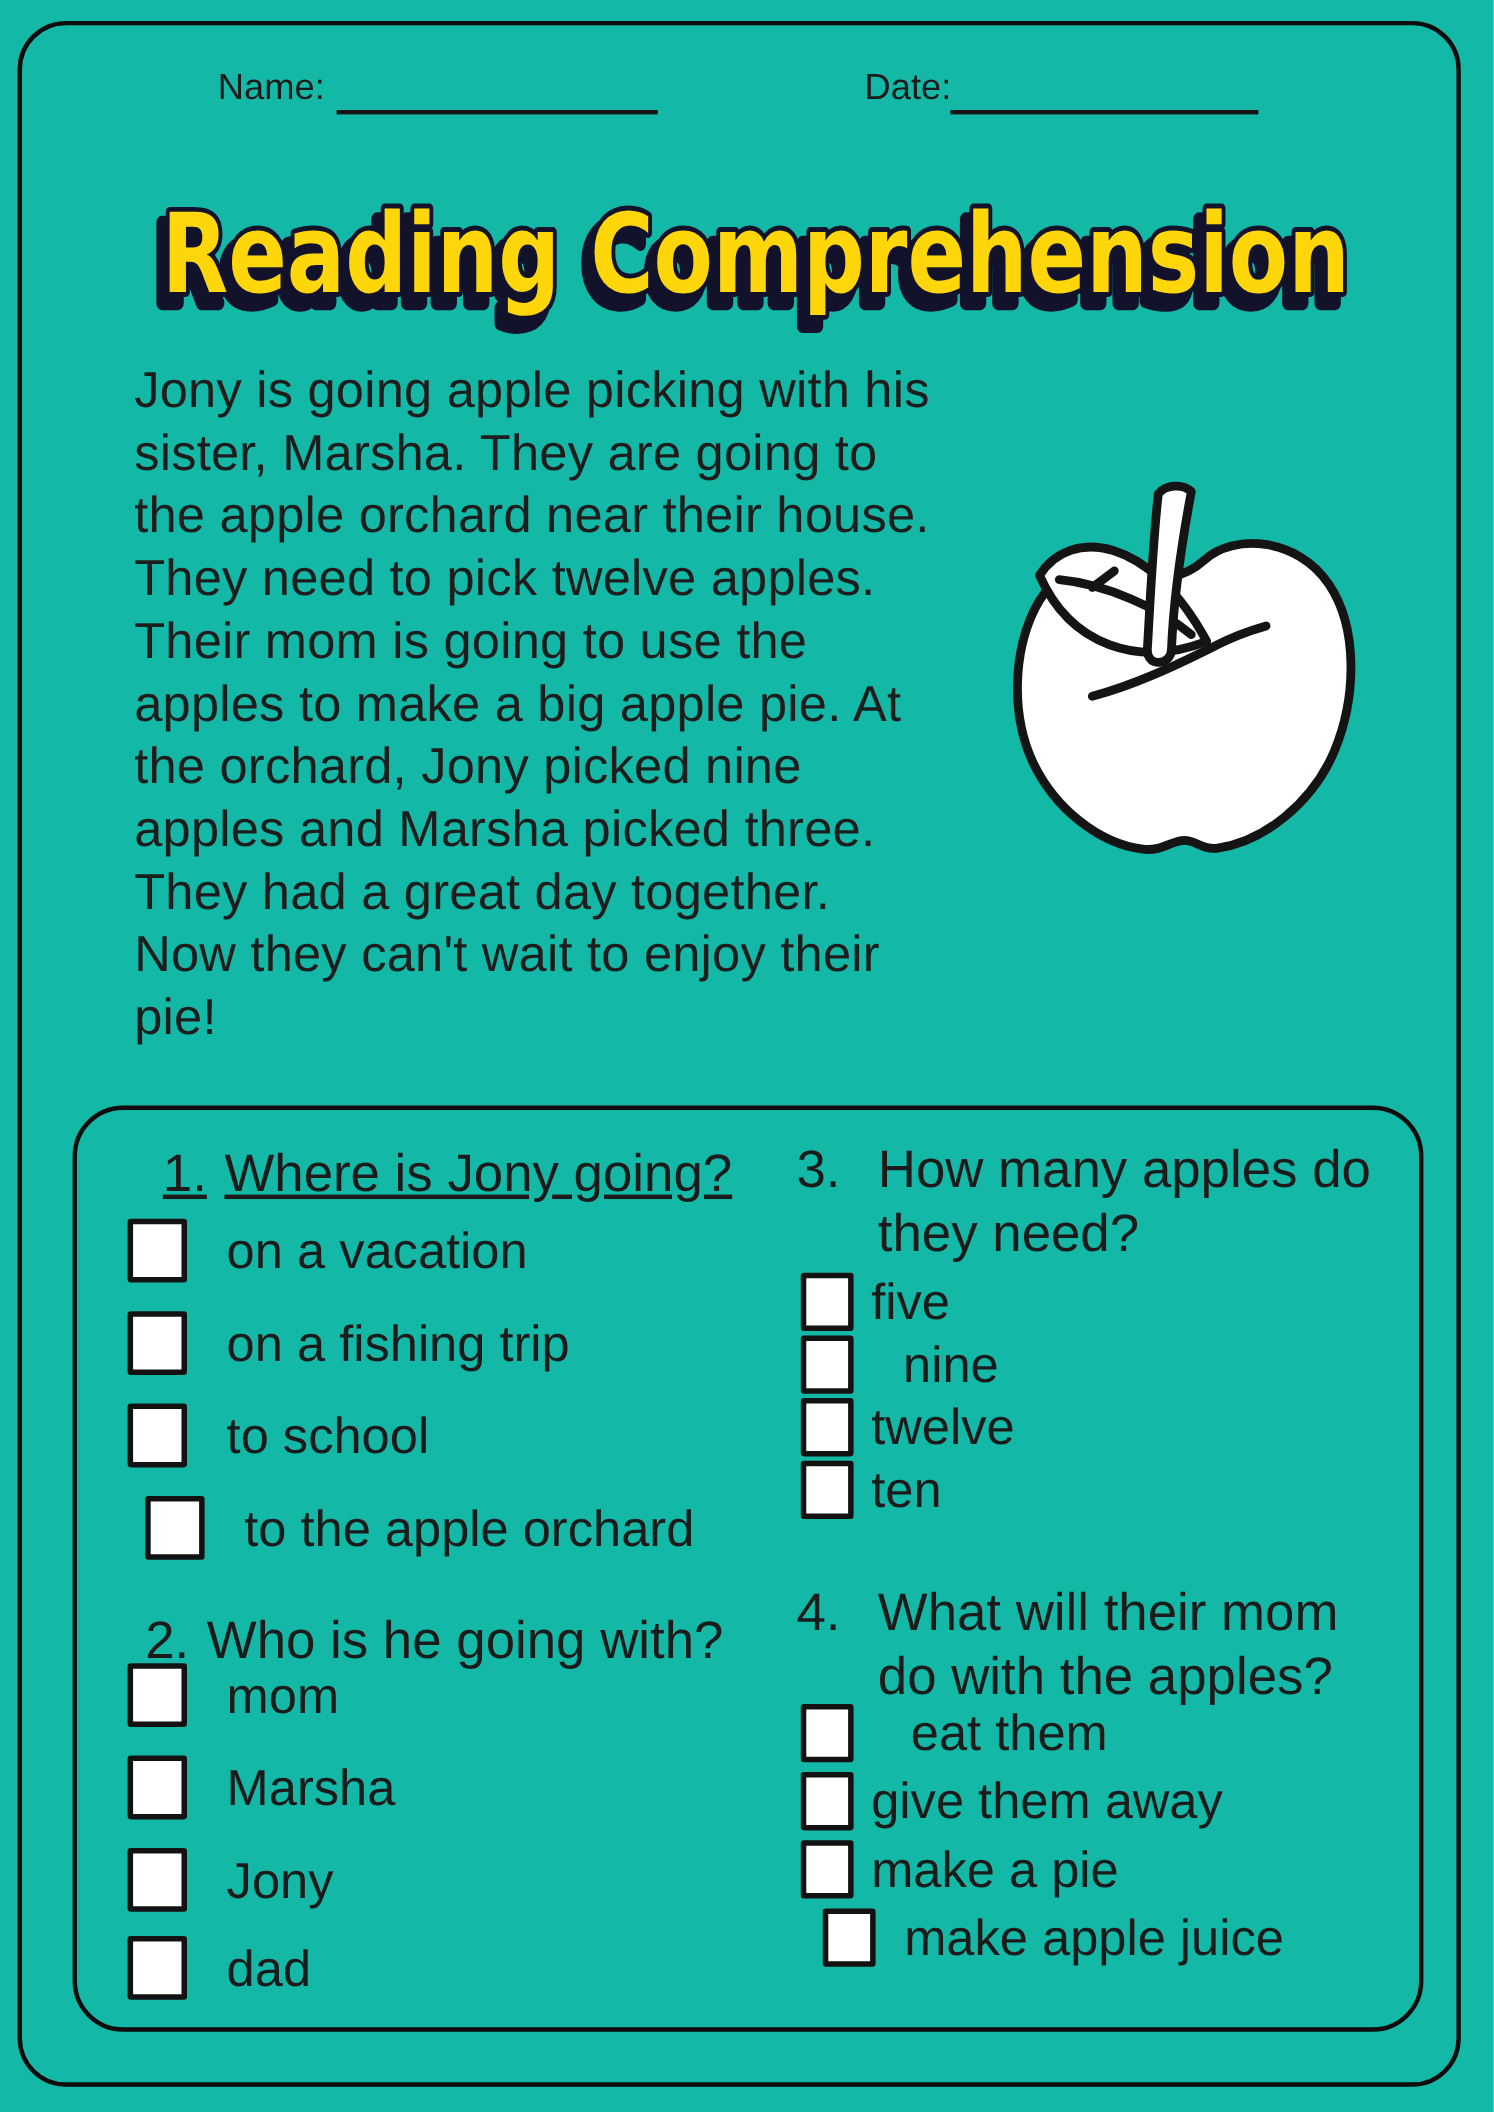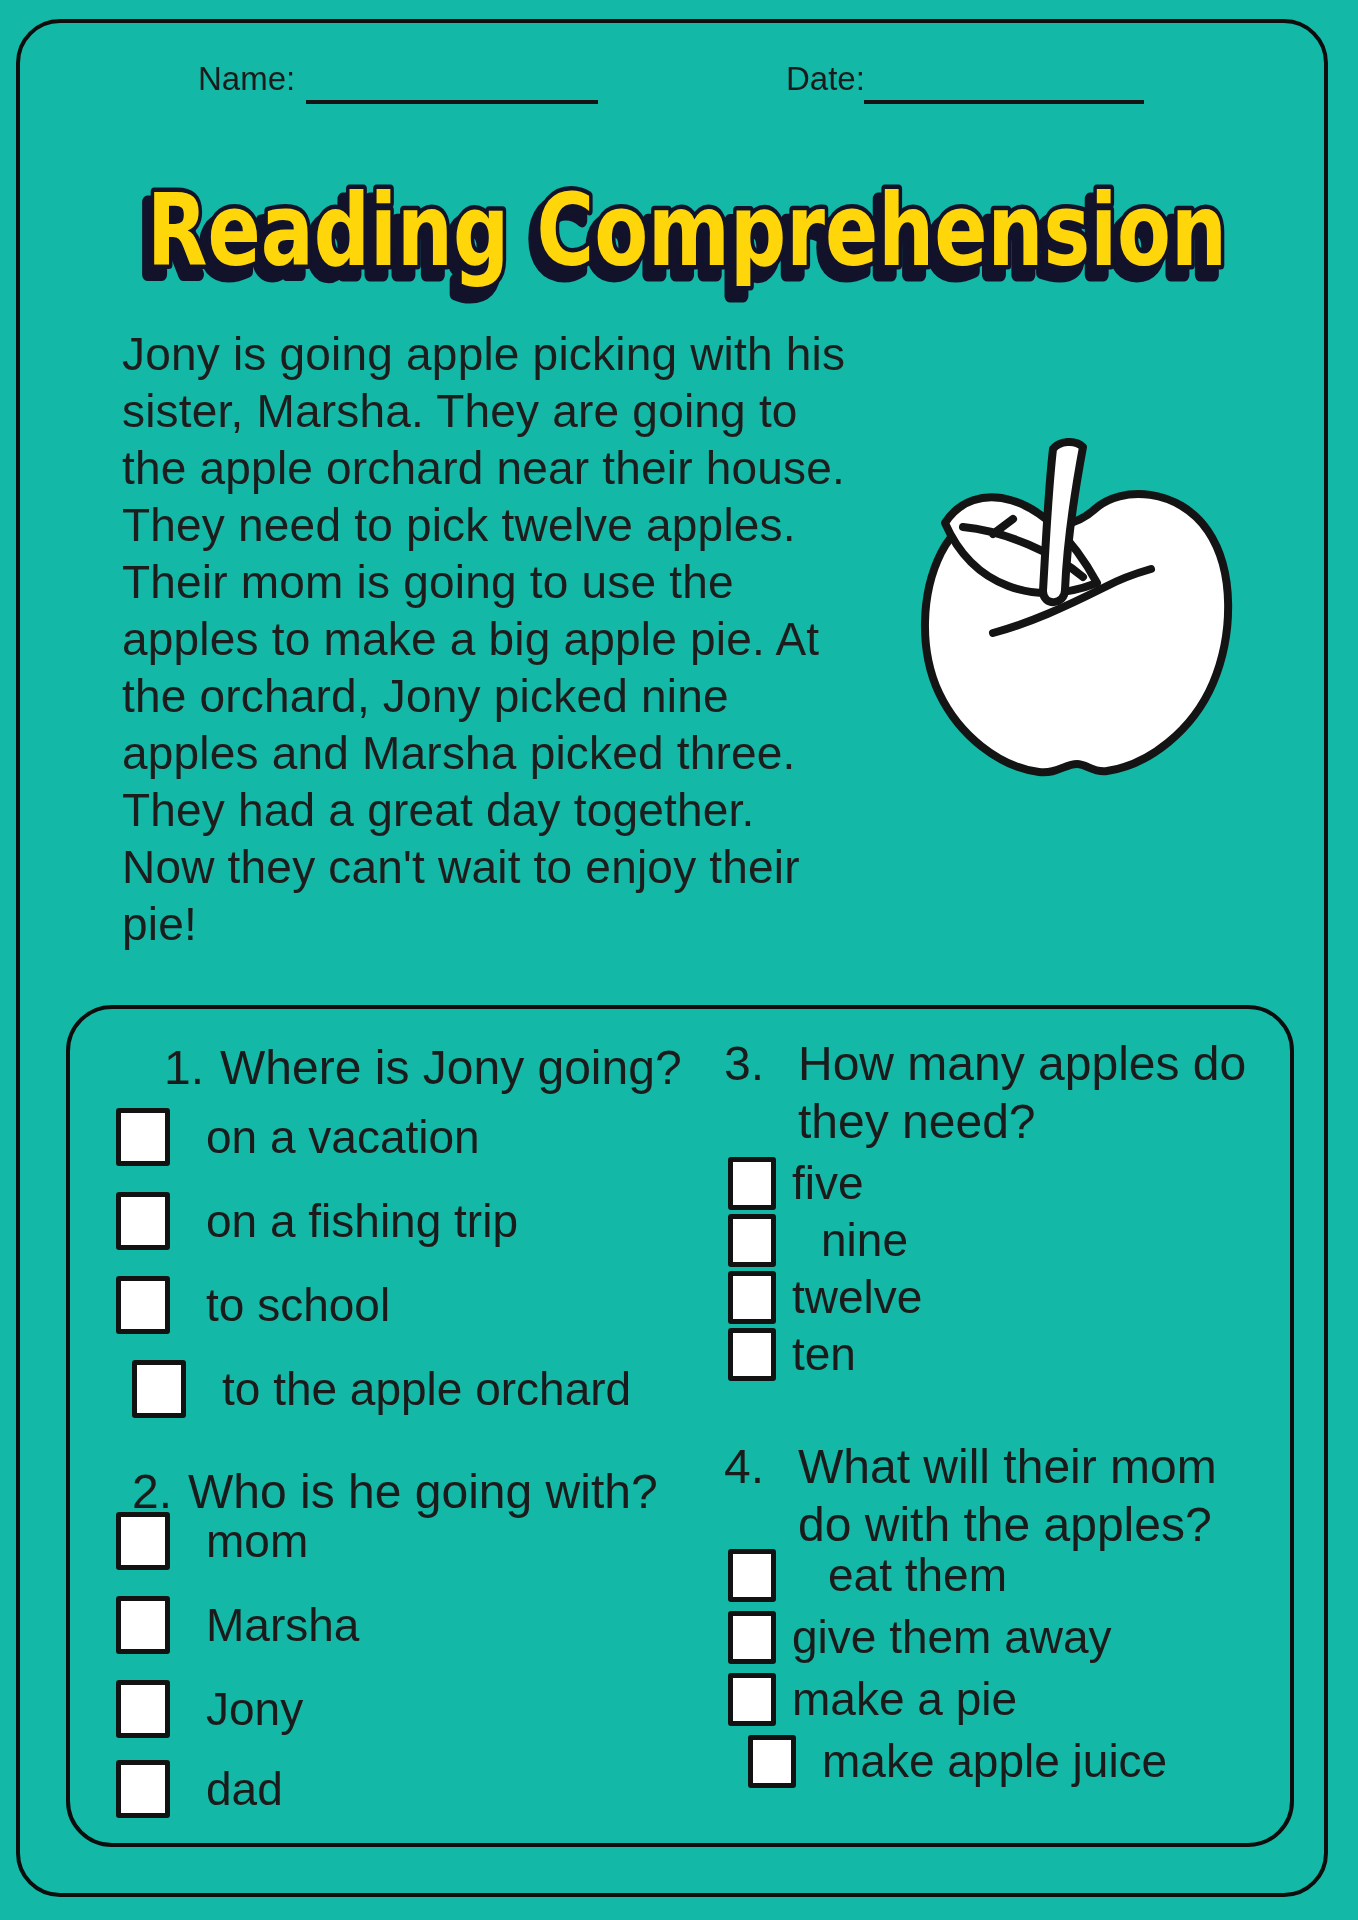--- a/index.html
+++ b/index.html
@@ -96,21 +96,21 @@
          C142,339 150,329 162,329 C172,329 178,338 192,336 C234,330 278,295 298,248
          C318,200 320,136 293,96 C264,53 206,50 180,74 C170,83 158,88 148,90 C141,92 133,95 128,92"></path>
     <path class="no-fill" d="M78,198 C115,188 150,172 190,152 C205,144 222,138 236,134"></path>
     <path class="fill-white" d="M30,88 C58,44 130,52 182,148 C120,172 58,152 30,88 Z"></path>
     <path class="no-fill" d="M48,92 C90,96 140,118 168,142 M78,99 L98,84"></path>
     <path class="fill-white" d="M138,14 C144,6 160,4 168,12 C160,55 152,105 150,155 C150,170 128,172 128,156 C131,105 133,58 138,14 Z"></path>
   </svg>
 
   <div class="qbox"></div>
 
-  <div class="q-heading" style="left:164px;top:1040px;">
+  <div class="q-heading" style="left:148px;top:1040px;text-decoration:underline;">
     <span class="q-num">1.</span><span>Where is Jony going?</span>
   </div>
   <div class="opt-row" style="left:116px;top:1108px;">
     <div class="checkbox cb-lg" role="checkbox" aria-checked="false"></div>
     <span class="opt-label">on a vacation</span>
   </div>
   <div class="opt-row" style="left:116px;top:1192px;">
     <div class="checkbox cb-lg" role="checkbox" aria-checked="false"></div>
     <span class="opt-label">on a fishing trip</span>
   </div>

